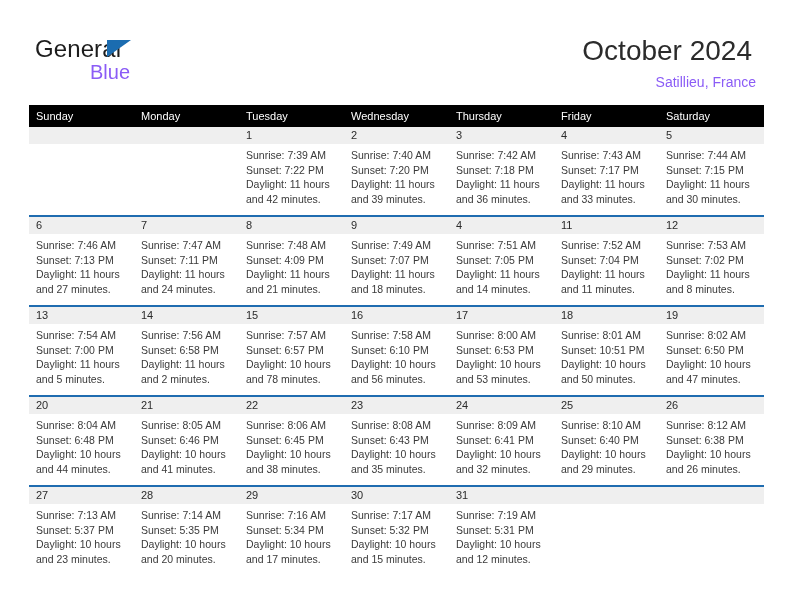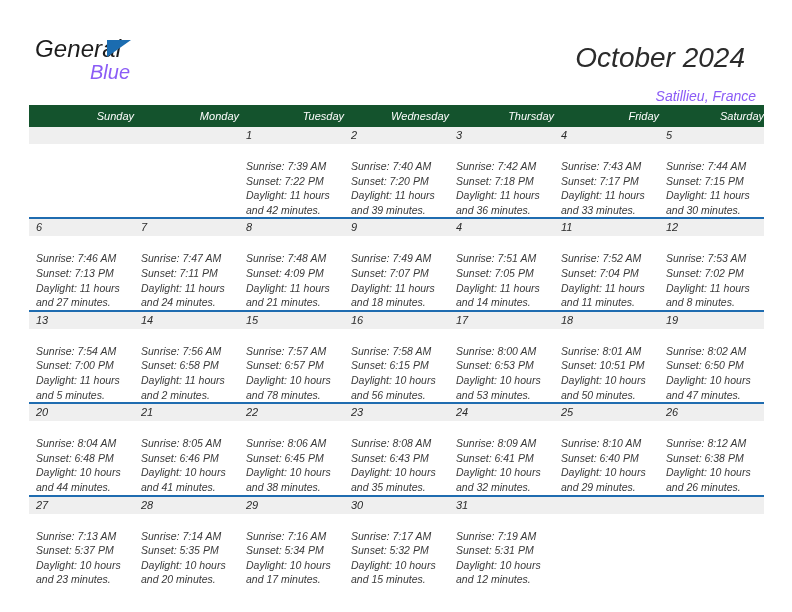--- a/index.html
+++ b/index.html
@@ -11,21 +11,20 @@
     height: 612px;
     background: #ffffff;
     font-family: "Liberation Sans", sans-serif;
     overflow: hidden;
   }
   .page {
     position: relative;
     width: 700px;
     height: 612px;
     box-sizing: border-box;
-    font-style: italic;
   }
 
   
   .top-bar {
     position: absolute;
     left: 0;
     top: 0;
     width: 792px;
     height: 104px;
   }
@@ -68,21 +67,21 @@
     position: absolute;
     right: 36px;
     top: 30px;
     text-align: right;
   }
   .cal-title {
     font-size: 28px;
     line-height: 34px;
     color: #2b2b2b;
     font-weight: normal;
-    margin: 11px;
+    margin: 4px;
     font-family: "Liberation Sans", sans-serif;
     text-align: center;
   }
   .cal-subtitle {
     font-size: 14px;
     line-height: 20px;
     color: #8b5cf6;
     margin: 4px 0 0 0;
     font-family: "Liberation Sans", sans-serif;
   }
@@ -90,25 +89,25 @@
   
   .calendar {
     position: absolute;
     left: 29px;
     top: 105px;
     width: 735px;
     border-collapse: collapse;
     table-layout: fixed;
   }
   .calendar th {
-    background: #14532d;
+    background: #000000;
     color: #ffffff;
     font-size: 11px;
     font-weight: normal;
-    text-align: right;
+    text-align: left;
     padding: 5px 0 5px 7px;
     height: 11px;
     font-family: "Liberation Sans", sans-serif;
   }
   .calendar td {
     vertical-align: top;
     padding: 0;
     border-top: 2px solid #1f6cb0;
     width: 105px;
     height: 88px;
@@ -121,21 +120,20 @@
     background: #efefef;
     height: 17px;
     line-height: 17px;
     padding-left: 7px;
     font-size: 11px;
     color: #2b2b2b;
     font-family: "Liberation Sans", sans-serif;
   }
   .cell-body {
     padding: 4px 4px 0 7px;
-    margin-top: 11px;
   }
   .cell-body .line {
     font-size: 10.5px;
     line-height: 14.6px;
     color: #3a3a3a;
     white-space: nowrap;
     font-family: "Liberation Sans", sans-serif;
   }
   .empty .daynum-band {
     background: #efefef;
@@ -319,21 +317,21 @@
               <div class="line">Sunrise: 7:57 AM</div>
               <div class="line">Sunset: 6:57 PM</div>
               <div class="line">Daylight: 10 hours</div>
               <div class="line">and 78 minutes.</div>
             </div>
           </td>
           <td class="day-cell">
             <div class="daynum-band">16</div>
             <div class="cell-body">
               <div class="line">Sunrise: 7:58 AM</div>
-              <div class="line">Sunset: 6:15 PM</div>
+              <div class="line">Sunset: 6:10 PM</div>
               <div class="line">Daylight: 10 hours</div>
               <div class="line">and 56 minutes.</div>
             </div>
           </td>
           <td class="day-cell">
             <div class="daynum-band">17</div>
             <div class="cell-body">
               <div class="line">Sunrise: 8:00 AM</div>
               <div class="line">Sunset: 6:53 PM</div>
               <div class="line">Daylight: 10 hours</div>

